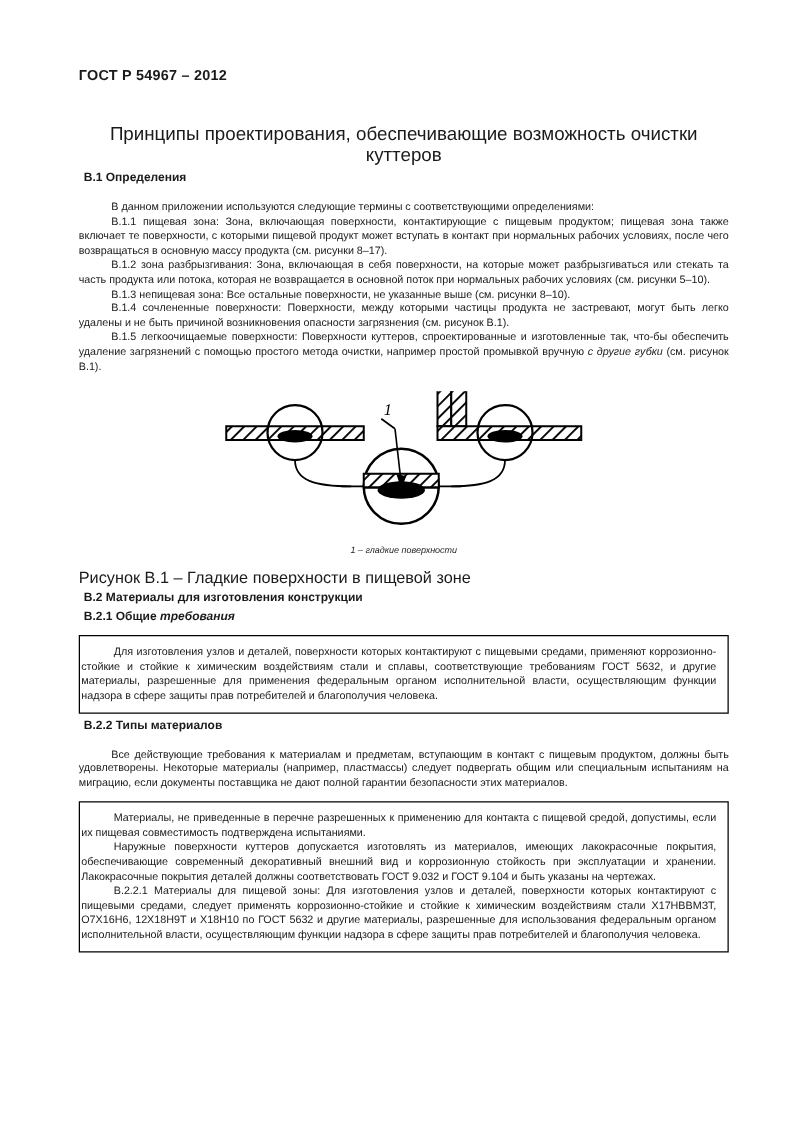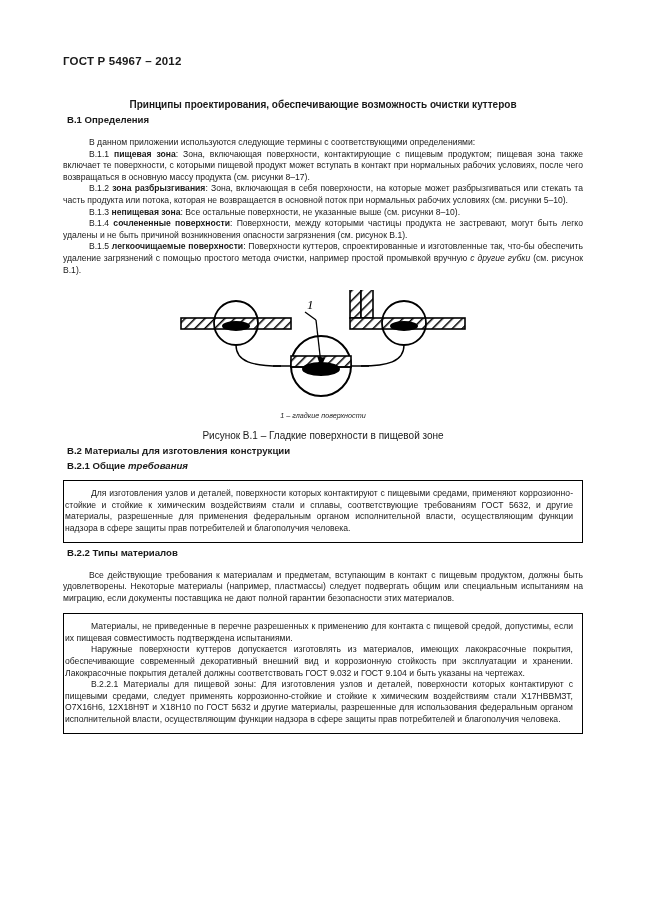--- a/index.html
+++ b/index.html
@@ -39,22 +39,22 @@
     margin-top: 26px;
     text-align: center;
     font-size: 9.4px;
     line-height: 12.5px;
   }
   .annex-block div { font-weight: normal; }
 
   .principles {
     margin-top: 32px;
     text-align: center;
-    font-size: 10px;
-    font-weight: bold;
+    font-size: 15px;
+    font-weight: normal;
   }
 
   
   h2.sect {
     font-size: 9.6px;
     font-weight: bold;
     margin: 4px;
     padding: 0;
   }
   .sect-b1 { margin-top: 28px; }
@@ -62,38 +62,38 @@
   p.para {
     font-size: 8.6px;
     line-height: 11.6px;
     margin: 0;
     text-align: justify;
     text-indent: 26px;
     hyphens: none;
   }
   p.para.first { margin-top: 12px; }
   p.para + p.para { margin-top: 0px; }
-  .b { font-weight: bold; }
+  .b { font-weight: normal; }
   .i { font-style: italic; }
 
   
   .figure-wrap {
     margin-top: 14px;
     text-align: center;
   }
   .fig-caption-small {
     font-size: 7.2px;
     font-style: italic;
     text-align: center;
     margin-top: 2px;
     color: #222;
   }
   .fig-caption {
-    font-size: 10px;
-    text-align: center;
+    font-size: 13px;
+    text-align: left;
     margin-top: 10px;
   }
 
   
   .boxed {
     border: 1px solid #000;
     padding: 7px 9px 7px 1px;
     box-sizing: border-box;
   }
   .boxed p.para { text-align: justify; }

